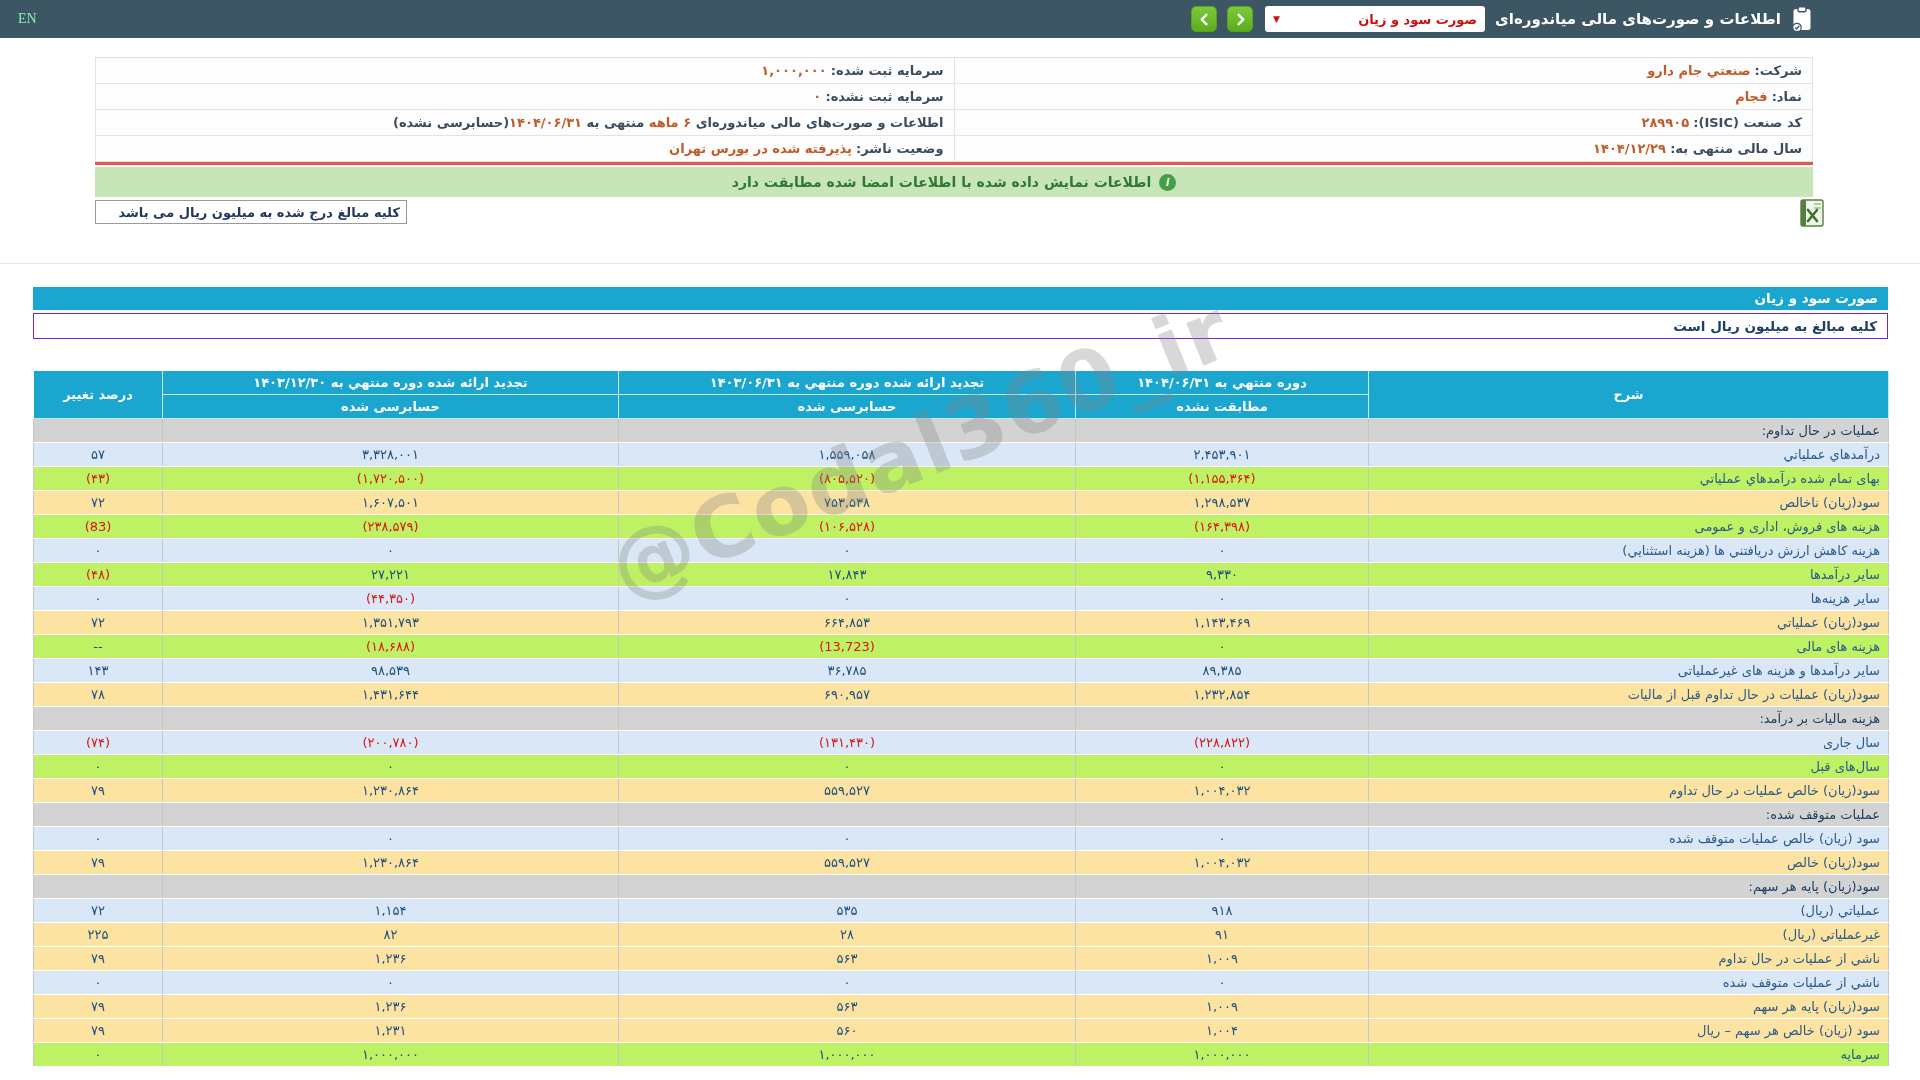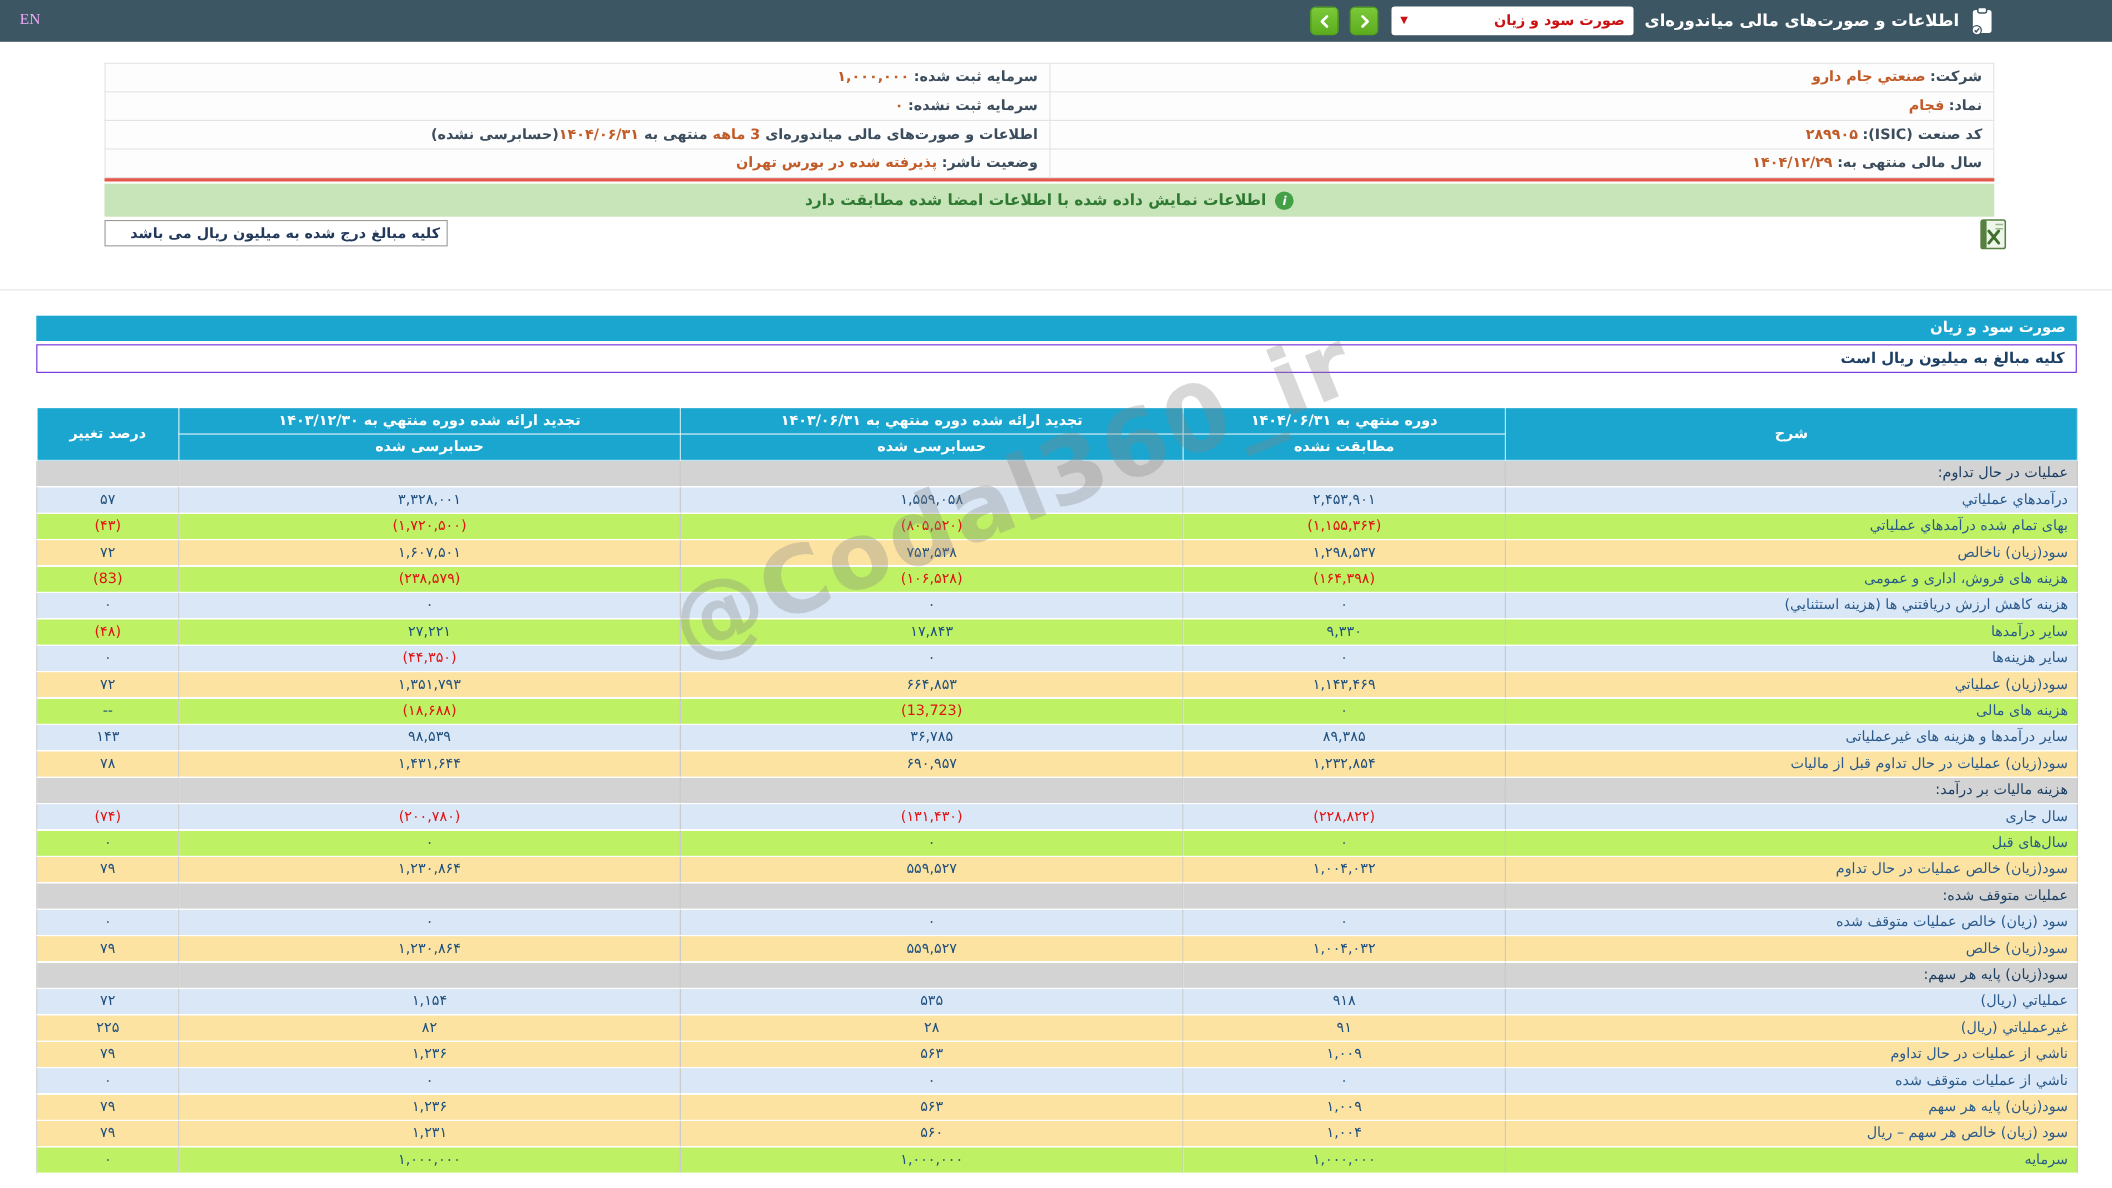--- a/index.html
+++ b/index.html
@@ -11,21 +11,21 @@
             display:flex; align-items:center; gap:10px; padding:0 107px 0 18px; }
   .clipboard-wrap { display:flex; align-items:center; }
   .topbar-title { color:#fff; font-size:15px; font-weight:bold; white-space:nowrap; }
   .dropdown { width:220px; height:26px; background:#fff; border-radius:3px; display:flex; align-items:center;
               justify-content:space-between; padding:0 8px; cursor:pointer; margin-left:2px; }
   .dd-text { color:#cc1111; font-size:13px; font-weight:bold; }
   .dd-caret { color:#cc1111; font-size:9px; line-height:1; }
   .nav-btn { width:26px; height:26px; border-radius:5px; border:1px solid #55a51c;
              background:linear-gradient(#7cc93a,#5cad1e); display:flex; align-items:center; justify-content:center;
              cursor:pointer; }
-  .en-link { margin-inline-start:auto; color:#f0abfc; font-size:14px; font-family:"Liberation Serif", serif;
+  .en-link { margin-inline-start:auto; color:#86efac; font-size:14px; font-family:"Liberation Serif", serif;
              cursor:pointer; text-decoration:none; }
 
   
   .info-table { position:absolute; top:57px; right:107px; width:1718px; border-collapse:collapse; table-layout:fixed; }
   .info-table td { height:26px; border:1px solid #e3e3e3; background:#fdfdfd; font-size:13px; padding:0 10px;
                    vertical-align:middle; white-space:nowrap;margin-top:28px; }
   .info-label { font-weight:bold; color:#3b4c5c; }
   .info-value { font-weight:bold; color:#c15b28; }
 
   .red-line  { position:absolute; top:162px; right:107px; width:1718px; height:3px; background:#e4574b; }
@@ -119,21 +119,21 @@
         <span class="info-label">سرمایه ثبت نشده:</span>
         <span class="info-value">۰</span>
       </td>
     </tr>
     <tr>
       <td>
         <span class="info-label">کد صنعت (ISIC):</span>
         <span class="info-value">۲۸۹۹۰۵</span>
       </td>
       <td>
-        <span class="info-label">اطلاعات و صورت‌های مالی میاندوره‌ای </span><span class="info-value">3 ماهه</span><span class="info-label"> منتهی به </span><span class="info-value">۱۴۰۴/۰۶/۳۱</span><span class="info-label">(حسابرسی نشده)</span>
+        <span class="info-label">اطلاعات و صورت‌های مالی میاندوره‌ای </span><span class="info-value">۶ ماهه</span><span class="info-label"> منتهی به </span><span class="info-value">۱۴۰۴/۰۶/۳۱</span><span class="info-label">(حسابرسی نشده)</span>
       </td>
     </tr>
     <tr>
       <td>
         <span class="info-label">سال مالی منتهی به:</span>
         <span class="info-value">۱۴۰۴/۱۲/۲۹</span>
       </td>
       <td>
         <span class="info-label">وضعیت ناشر:</span>
         <span class="info-value">پذیرفته شده در بورس تهران</span>

